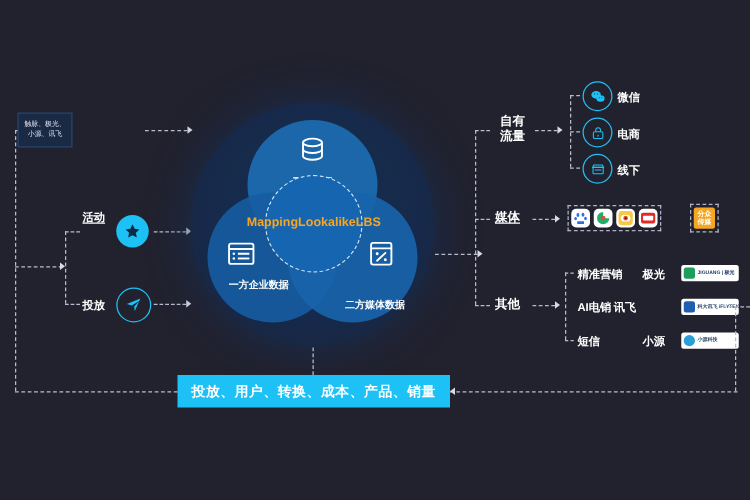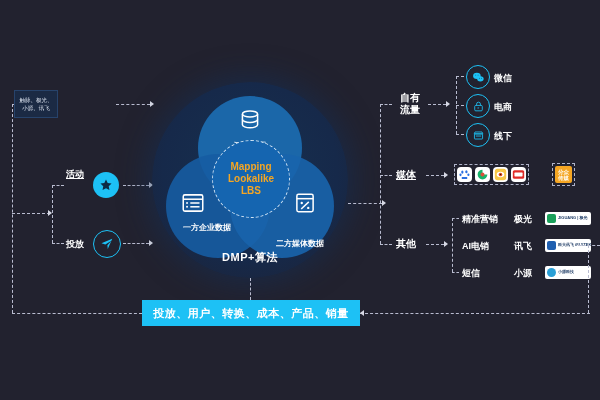--- a/index.html
+++ b/index.html
@@ -54,21 +54,21 @@
     background:radial-gradient(circle at 50% 45%, #17304f 0%, #16294a 60%, #14244048 100%);
     box-shadow:0 0 28px 6px rgba(20,48,88,.55);
   }
   .vc{position:absolute;border-radius:50%;}
   .vc-top{left:46px;top:14px;width:104px;height:104px;background:rgba(28,110,180,.90);}
   .vc-bl{left:14px;top:72px;width:104px;height:104px;background:rgba(22,92,162,.90);}
   .vc-br{left:78px;top:72px;width:104px;height:104px;background:rgba(24,100,172,.90);}
   .venn-core{
     position:absolute;left:60px;top:58px;width:76px;height:76px;border-radius:50%;
     background:#1565b0;border:1px dashed #cfe3f5;
-    display:flex;flex-direction:column;align-items:center;justify-content:center;
+    display:flex;flex-direction:row;align-items:center;justify-content:center;
     color:#f5a623;font-weight:bold;font-size:10px;line-height:12px;text-align:center;
   }
   .venn-lbl{position:absolute;font-size:8px;font-weight:bold;color:#ffffff;white-space:nowrap;}
   .venn-ic{position:absolute;}
   .dmp-lbl{
     left:152px;top:250px;width:196px;text-align:center;
     font-size:11px;font-weight:bold;color:#ffffff;letter-spacing:.5px;
   }
 
   
@@ -192,21 +192,20 @@
         <rect x="4.5" y="4" width="15" height="16" rx="1.5"></rect>
         <line x1="4.5" y1="8" x2="19.5" y2="8"></line>
         <circle cx="9" cy="12" r="1.1" fill="#ffffff" stroke="none"></circle>
         <circle cx="15" cy="16.5" r="1.1" fill="#ffffff" stroke="none"></circle>
         <line x1="15.5" y1="11" x2="8.5" y2="17.5"></line>
       </svg>
     </div>
     <div class="venn-lbl" style="left:124px;top:156px;width:62px;text-align:left;">二方媒体数据</div>
   </div>
 
-  <div class="abs dmp-lbl">DMP+算法</div>
 
   <div class="abs dash-h" style="left:348px;top:203px;width:34px;"></div>
   <div class="abs arrow-r" style="left:382px;top:200px;"></div>
 
   <div class="abs dash-v" style="left:250px;top:278px;height:22px;"></div>
 
   <div class="abs dash-v" style="left:380px;top:104px;height:140px;"></div>
 
   <div class="abs dash-h" style="left:380px;top:104px;width:12px;"></div>
   <div class="abs branch-title" style="left:396px;top:92px;text-align:center;width:28px;">
@@ -308,21 +307,21 @@
 
   <div class="abs dash-h" style="left:452px;top:218px;width:7px;"></div>
   <div class="abs leaf-lbl" style="left:462px;top:213px;">精准营销</div>
   <div class="abs leaf-lbl" style="left:514px;top:213px;">极光</div>
   <div class="abs chip" style="left:545px;top:212px;">
     <span class="chip-mark" style="background:#1aa05a;"></span>
     <span class="chip-txt" style="color:#1f3c66;">JIGUANG | 极光</span>
   </div>
 
   <div class="abs leaf-lbl" style="left:462px;top:240px;">AI电销</div>
-  <div class="abs leaf-lbl" style="left:514px;top:240px;">讯飞</div>
+  <div class="abs leaf-lbl" style="left:491px;top:240px;">讯飞</div>
   <div class="abs chip" style="left:545px;top:239px;">
     <span class="chip-mark" style="background:#1f5fb0;"></span>
     <span class="chip-txt" style="color:#1f3c66;">科大讯飞 iFLYTEK</span>
   </div>
   <div class="abs dash-h" style="left:578px;top:245px;width:22px;"></div>
 
   <div class="abs dash-h" style="left:452px;top:272px;width:7px;"></div>
   <div class="abs leaf-lbl" style="left:462px;top:267px;">短信</div>
   <div class="abs leaf-lbl" style="left:514px;top:267px;">小源</div>
   <div class="abs chip" style="left:545px;top:266px;">

